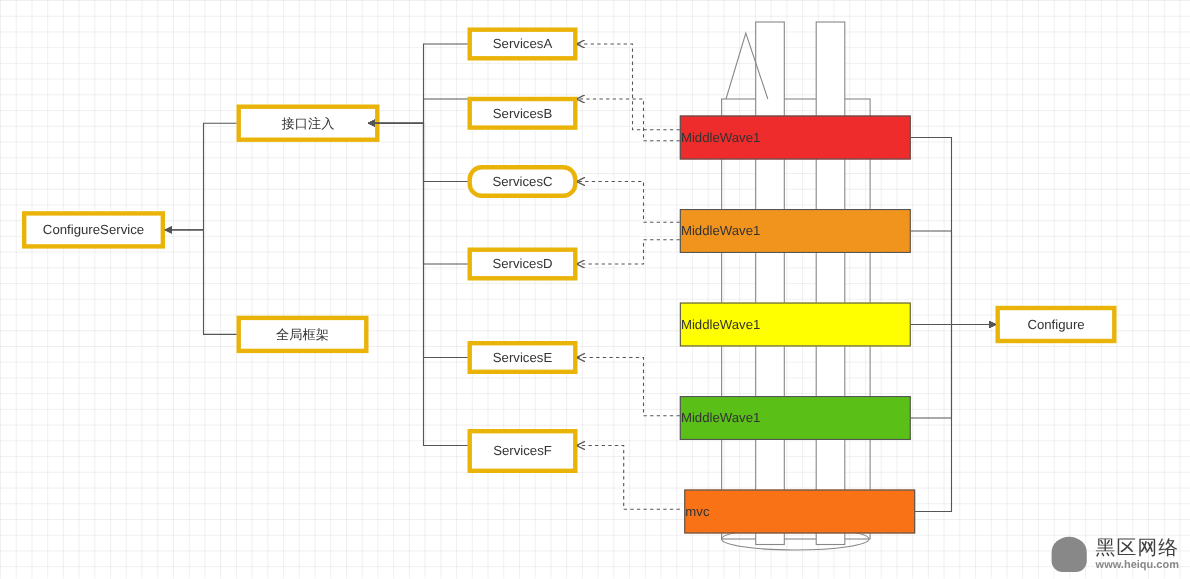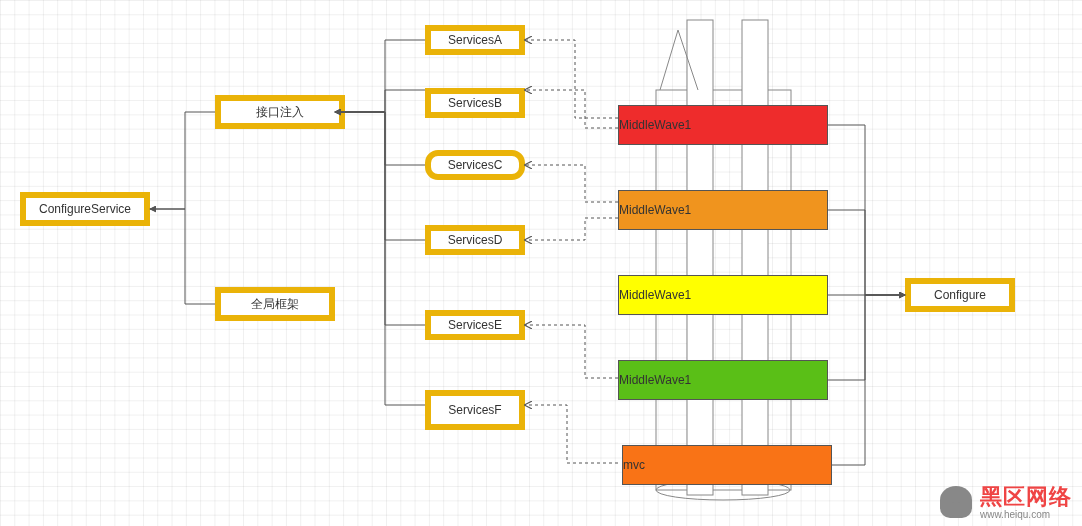--- a/index.html
+++ b/index.html
@@ -14,21 +14,21 @@
     background-color: #fff;
     background-image:
       linear-gradient(to right, rgba(0,0,0,0.06) 1px, transparent 1px),
       linear-gradient(to bottom, rgba(0,0,0,0.06) 1px, transparent 1px);
     background-size: 14.3px 14.3px;
   }
   svg.wires { position: absolute; left: 0; top: 0; pointer-events: none; }
   .box {
     position: absolute;
     background: #fff;
-    border: 6px solid #eab308;
+    border: 4px solid #eab308;
     display: flex;
     align-items: center;
     justify-content: center;
     z-index: 2;
   }
   .mw {
     position: absolute;
     border: 1px solid #555;
     display: flex;
     align-items: center;
@@ -51,22 +51,22 @@
   }
   .logo .mush::after{
     content:"";
     position:absolute;
     left:11px; top:16px;
     width:10px; height:14px;
     background:#888;
     border-radius: 4px;
   }
   .logo .txt { line-height: 1.1; }
-  .logo .cn { font-size: 22px; font-weight: 700; color: #ef4444; letter-spacing: 1px;}
-  .logo .url { font-size: 10px; color: #888; }
+  .logo .cn { font-size: 18px; font-weight: 400; color: #404040; letter-spacing: 1px;}
+  .logo .url { font-size: 10px; color: #888; font-weight: bold; }
 </style>
 </head>
 <body>
 
 <svg class="wires" width="1082" height="526" style="z-index:1">
 
   <rect x="656" y="90" width="135" height="400" fill="none" stroke="#888" stroke-width="1"></rect>
 
   <ellipse cx="723" cy="490" rx="67" ry="10" fill="none" stroke="#888"></ellipse>
 

